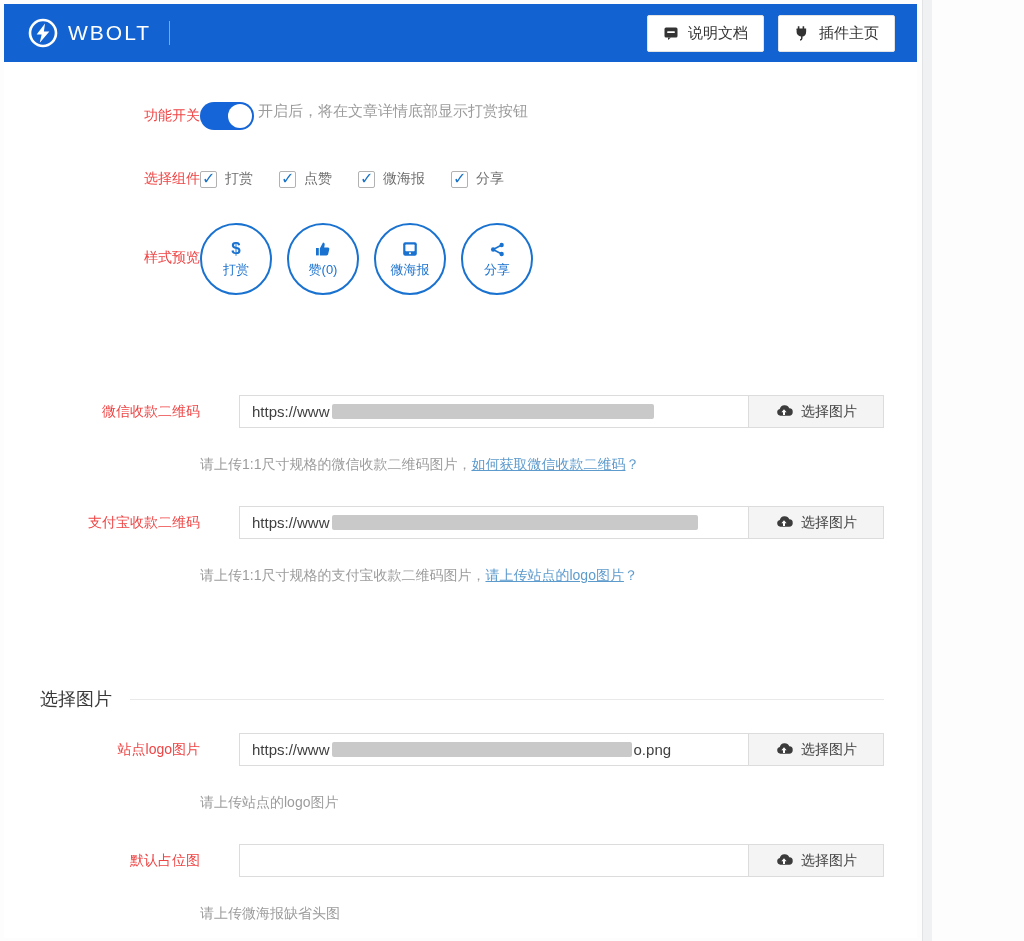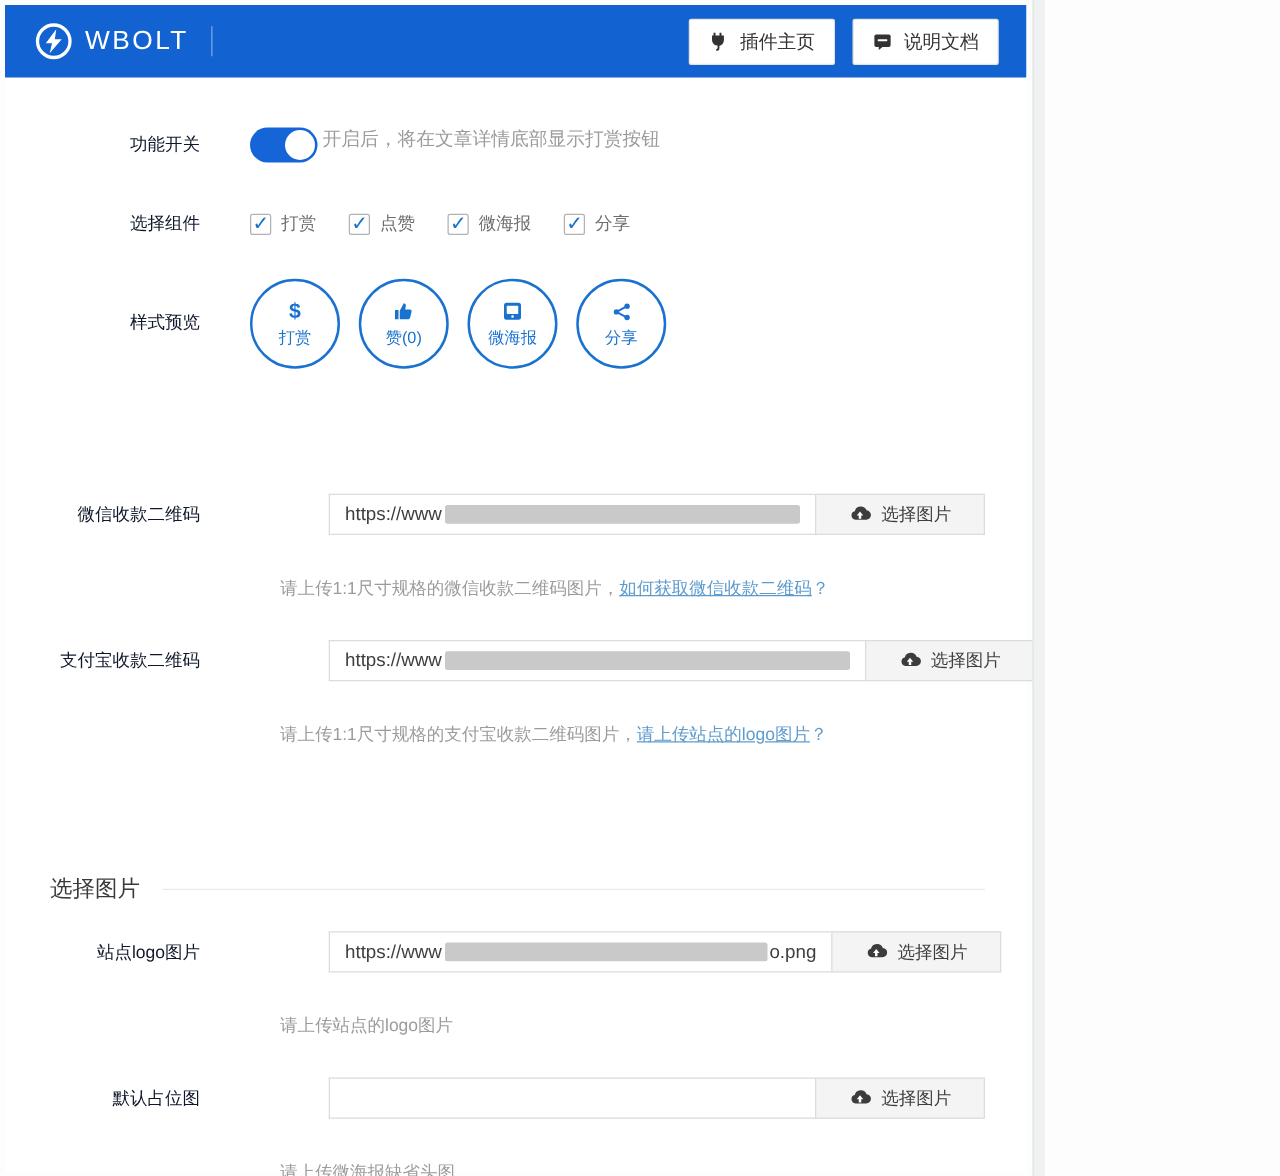--- a/index.html
+++ b/index.html
@@ -1,35 +1,35 @@
 <!DOCTYPE html>
 <html><head>
 <meta charset="utf-8">
 <style>
   * { margin:0; padding:0; box-sizing:border-box; }
   html,body { width:1024px; height:941px; background:#fdfdfd; font-family:"Liberation Sans","DejaVu Sans",sans-serif; overflow:hidden; }
-  .page { position:relative; width:836px; height:941px;text-decoration:underline; }
+  .page { position:relative; width:932px; height:941px;text-decoration:underline; }
   .scroll-gutter { position:absolute; top:0; right:0; width:10px; height:941px; background:#eff1f2; border-left:1px solid #e1e3e4; }
   .card { position:absolute; left:4px; top:4px; right:15px; bottom:3px; background:#fff; display:flex; flex-direction:column; }
 
   
   .header { height:58px; background:#1263d1; display:flex; align-items:center; padding:0 22px 0 24px; flex:0 0 auto; }
   .brand-wrap { display:flex; align-items:center; gap:10px; }
   .brand-logo { width:30px; height:30px; flex:0 0 auto; }
   .brand-name { color:#fff; font-size:21px; letter-spacing:2px; font-weight:400; }
   .header-divider { width:1px; height:24px; background:rgba(255,255,255,.45); margin:0 16px 0 18px; }
   .header-title { color:#fff; font-size:21px; font-weight:400; letter-spacing:1px; }
   .header-actions { margin-left:auto; display:flex; gap:14px; }
   .header-btn { display:flex; align-items:center; gap:9px; background:#fff; border:1px solid #e3e3e3; border-radius:2px; padding:8px 15px; font-size:15px; color:#333; cursor:pointer; }
   .header-btn svg { display:block; }
 
   
   .content { flex:1 1 auto; padding-top:40px; }
   .form-row { display:grid; grid-template-columns:196px 1fr; margin-right:33px; align-items:center; }
-  .form-row .row-label { text-align:right; padding-right:40px; font-size:14px; color:#0f172a; }
+  .form-row .row-label { text-align:right; font-size:14px; color:#ef4444; }
   .row-power { margin-bottom:40px; }
   .row-power .ctrl { display:flex; align-items:flex-start; gap:4px; }
   .toggle { width:54px; height:28px; border-radius:14px; background:#1565d8; position:relative; cursor:pointer; flex:0 0 auto; }
   .toggle .knob { position:absolute; top:2px; right:2px; width:24px; height:24px; border-radius:50%; background:#fff; }
   .power-desc { font-size:15px; color:#9b9b9b; }
 
   .row-components { margin-bottom:35px; }
   .row-components .ctrl { display:flex; align-items:center; gap:26px; }
   .chk-group { display:flex; align-items:center; gap:8px; cursor:pointer; }
   .chk-box { width:17px; height:17px; border:1px solid #b2b2b2; border-radius:2px; background:#fff; position:relative; }
@@ -41,30 +41,30 @@
   .row-preview .ctrl { display:flex; gap:15px; }
   .circle-btn { width:72px; height:72px; border:2px solid #1a72d0; border-radius:50%; color:#1a72d0; display:flex; flex-direction:column; align-items:center; justify-content:center; gap:2px; cursor:pointer; background:#fff; }
   .circle-btn .ico { height:20px; display:flex; align-items:center; justify-content:center; font-size:17px; font-weight:bold; }
   .circle-btn .cap { font-size:13px; }
 
   .section-head { display:flex; align-items:center; margin:0 33px 22px 36px; }
   .section-title { font-size:18px; color:#3a3a3a; white-space:nowrap; }
   .section-line { flex:1; height:1px; background:#e9e9e9; margin-left:18px; }
   .section-gap { height:70px; }
 
-  .field-block { margin-bottom:32px;gap:24px; }
+  .field-block { margin-bottom:32px; }
   .input-group { display:flex; height:33px;margin-left:39px; }
   .text-input { flex:1; border:1px solid #dcdcdc; border-right:none; background:#fff; display:flex; align-items:center; padding:0 12px; font-size:15px; color:#3f3f3f; overflow:hidden; white-space:nowrap; }
   .redact { display:inline-block; height:15px; background:#c9c9c9; border-radius:2px; margin-left:2px; }
   .redact.r1 { width:322px; }
   .redact.r2 { width:366px; }
   .redact.r3 { width:300px; }
   .suffix { margin-left:2px; }
   .pick-btn { flex:0 0 auto; display:flex; align-items:center; gap:8px; padding:0 26px; background:#f4f4f4; border:1px solid #dcdcdc; font-size:14px; color:#3f3f3f; cursor:pointer; }
-  .hint { grid-column:2; margin-top:10px; font-size:14px; color:#9c9c9c; }
+  .hint { grid-column:2; margin-top:28px; font-size:14px; color:#9c9c9c; }
   .hint a { color:#5e9bcd; text-decoration:underline; cursor:pointer; }
   .hint .q { color:#5e9bcd; text-decoration:none; }
 
   
   .footer { flex:0 0 auto; height:55px; background:#f6f7f7; border-top:1px solid #e5e5e5; display:flex; align-items:center; justify-content:flex-end; padding-right:32px; }
   .save-btn { background:#1a66cc; color:#fff; border:none; border-radius:2px; font-size:15px; padding:8px 17px; cursor:pointer; font-family:inherit; }
 </style>
 </head>
 <body>
 
@@ -79,37 +79,37 @@
             <polygon points="13.6,4.3 6.9,13.2 10.9,13.2 9.4,19.7 17.1,10.7 12.7,10.7" fill="#fff"></polygon>
           </svg>
         </span>
         <span class="brand-name">WBOLT</span>
       </div>
       <div class="header-divider"></div>
       <div class="header-actions">
         <div class="header-btn">
           <span>
             <svg viewBox="0 0 16 16" width="16" height="16">
+              <rect x="1.5" y="2.5" width="13" height="10" rx="1.5" fill="#333"></rect>
+              <rect x="4.2" y="6.3" width="7.6" height="1.7" rx="0.5" fill="#fff"></rect>
+              <polygon points="5,12.5 5,15 8,12.5" fill="#333"></polygon>
+            </svg>
+          </span>
+          <span>说明文档</span>
+        </div>
+        <div class="header-btn">
+          <span>
+            <svg viewBox="0 0 16 16" width="16" height="16">
               <path d="M4.6 1.2v3M9.4 1.2v3" stroke="#333" stroke-width="1.6" fill="none"></path>
               <path d="M2.6 4.2h8.8v2.6a4.4 4.4 0 0 1-3.6 4.3v2.2c0 1-.7 1.6-1.8 1.6" stroke="#333" stroke-width="1.5" fill="none"></path>
               <path d="M2.6 4.2h8.8v2.8a4.4 4.4 0 0 1-8.8 0z" fill="#333"></path>
             </svg>
           </span>
           <span>插件主页</span>
         </div>
-        <div class="header-btn">
-          <span>
-            <svg viewBox="0 0 16 16" width="16" height="16">
-              <rect x="1.5" y="2.5" width="13" height="10" rx="1.5" fill="#333"></rect>
-              <rect x="4.2" y="6.3" width="7.6" height="1.7" rx="0.5" fill="#fff"></rect>
-              <polygon points="5,12.5 5,15 8,12.5" fill="#333"></polygon>
-            </svg>
-          </span>
-          <span>说明文档</span>
-        </div>
       </div>
     </div>
 
     <div class="content">
 
       <div class="form-row row-power">
         <div class="row-label">功能开关</div>
         <div class="ctrl">
           <div class="toggle">
             <div class="knob"></div>

